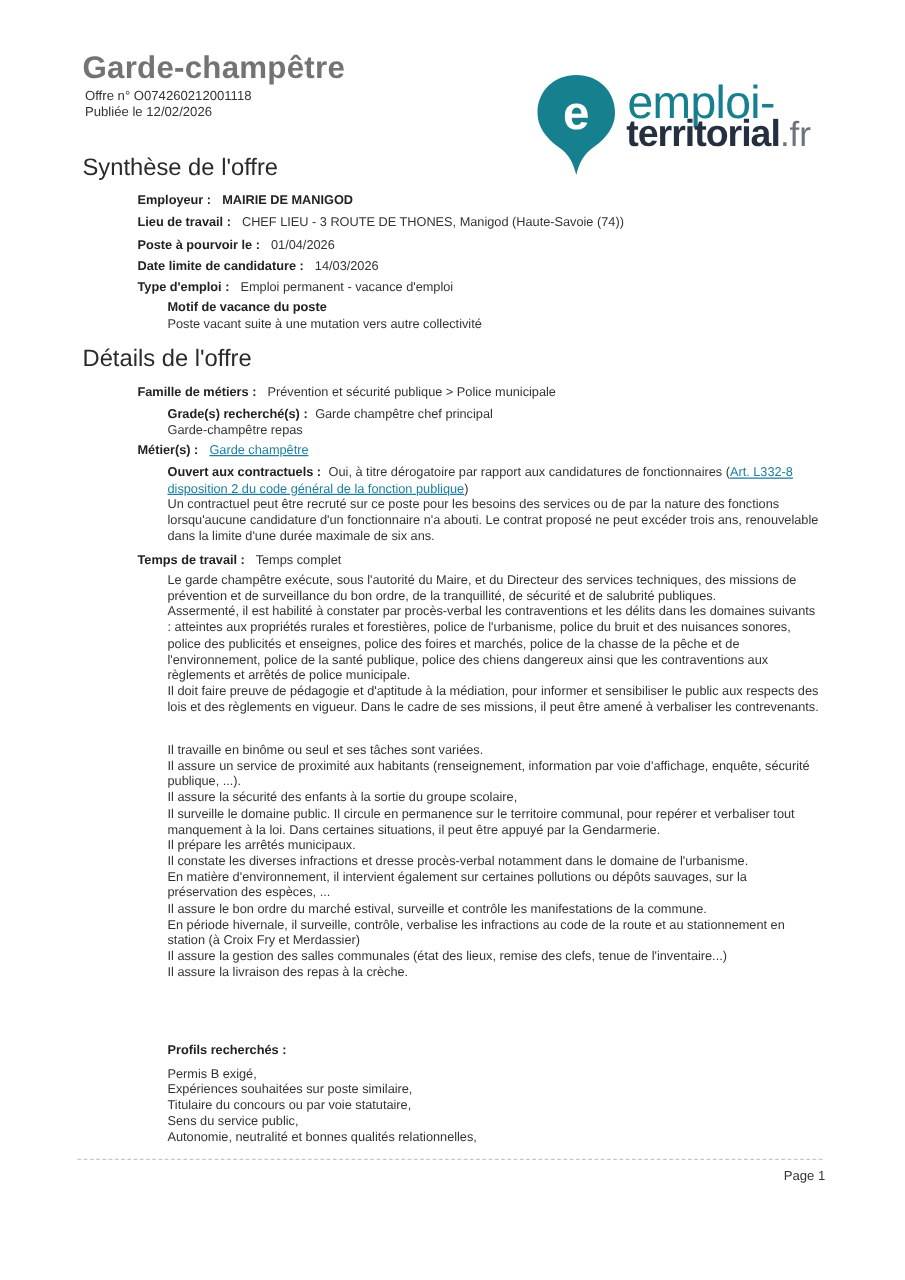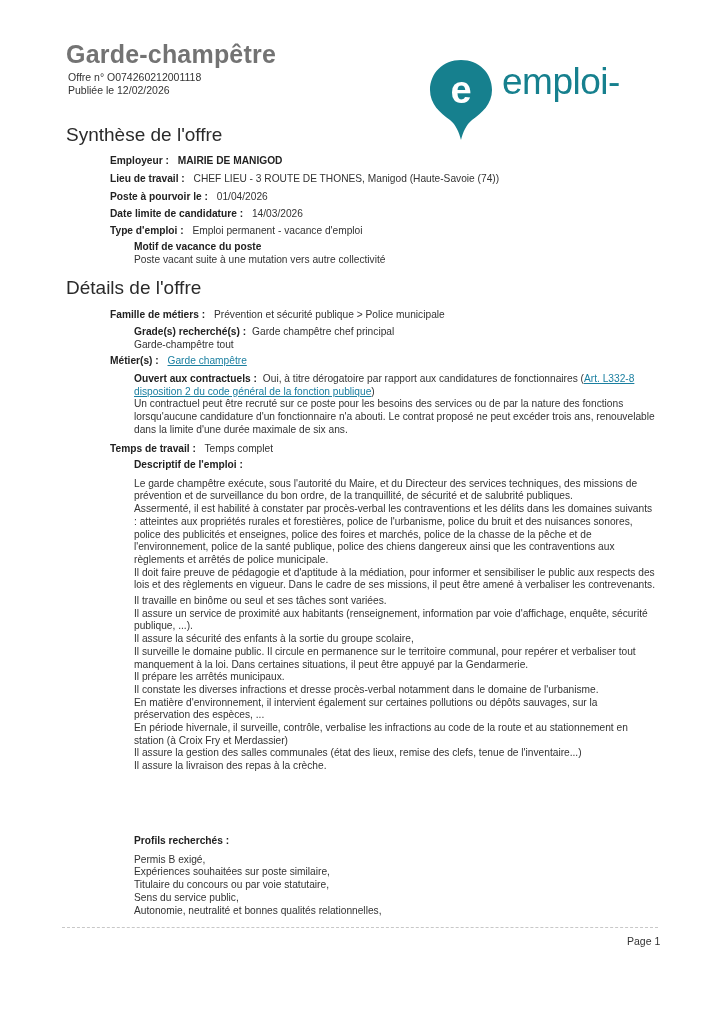--- a/index.html
+++ b/index.html
@@ -54,20 +54,21 @@
 <div class="title">Garde-champêtre</div>
 <div class="meta offer">Offre n° O074260212001118</div>
 <div class="meta pub">Publiée le 12/02/2026</div>
 
 <div class="logo">
   <svg class="logo-pin" viewBox="0 0 66 84">
     <path d="M33 2 C15 2 2 15 2 32 C2 46 12 55 22 62 C28 67 31 74 33 82 C35 74 38 67 44 62 C54 55 64 46 64 32 C64 15 51 2 33 2 Z" fill="#16808e"></path>
     <text x="33" y="45" text-anchor="middle" font-family="Liberation Sans, sans-serif" font-weight="bold" font-size="38" fill="#ffffff">e</text>
   </svg>
   <div class="logo-text1">emploi-</div>
+  <div class="logo-text2"><span>territorial</span><span class="tld">.fr</span></div>
 </div>
 
 <div class="section-h sec1">Synthèse de l'offre</div>
 
 <div class="field" style="top:155px">
   <b>Employeur :</b>
   <span class="v-strong">MAIRIE DE MANIGOD</span>
 </div>
 <div class="field" style="top:173px">
   <b>Lieu de travail :</b>
@@ -91,50 +92,50 @@
 </div>
 
 <div class="section-h sec2">Détails de l'offre</div>
 
 <div class="field" style="top:309px">
   <b>Famille de métiers :</b>
   <span>Prévention et sécurité publique &gt; Police municipale</span>
 </div>
 <div class="block" style="top:326px">
   <p><b class="lbl" style="margin-right:6px">Grade(s) recherché(s) :</b><span>Garde champêtre chef principal</span></p>
-  <p>Garde-champêtre tout</p>
+  <p>Garde-champêtre repas</p>
 </div>
 <div class="field" style="top:355px">
   <b>Métier(s) :</b>
   <span class="link">Garde champêtre</span>
 </div>
 <div class="block" style="top:373px">
   <p><b class="lbl" style="margin-right:6px">Ouvert aux contractuels :</b><span>Oui, à titre dérogatoire par rapport aux candidatures de fonctionnaires (</span><span class="link">Art. L332-8 disposition 2 du code général de la fonction publique</span><span>)</span></p>
   <p>Un contractuel peut être recruté sur ce poste pour les besoins des services ou de par la nature des fonctions lorsqu'aucune candidature d'un fonctionnaire n'a abouti. Le contrat proposé ne peut excéder trois ans, renouvelable dans la limite d'une durée maximale de six ans.</p>
 </div>
 <div class="field" style="top:443px">
   <b>Temps de travail :</b>
   <span>Temps complet</span>
 </div>
 
 <div class="block" style="top:459px">
-  <p class="lbl" style="margin-bottom:6px">Descriptif de l'emploi :</p>
   <p>Le garde champêtre exécute, sous l'autorité du Maire, et du Directeur des services techniques, des missions de prévention et de surveillance du bon ordre, de la tranquillité, de sécurité et de salubrité publiques.</p>
   <p>Assermenté, il est habilité à constater par procès-verbal les contraventions et les délits dans les domaines suivants : atteintes aux propriétés rurales et forestières, police de l'urbanisme, police du bruit et des nuisances sonores, police des publicités et enseignes, police des foires et marchés, police de la chasse de la pêche et de l'environnement, police de la santé publique, police des chiens dangereux ainsi que les contraventions aux règlements et arrêtés de police municipale.</p>
   <p>Il doit faire preuve de pédagogie et d'aptitude à la médiation, pour informer et sensibiliser le public aux respects des lois et des règlements en vigueur. Dans le cadre de ses missions, il peut être amené à verbaliser les contrevenants.</p>
 </div>
 
 <div class="block" style="top:595px">
   <p>Il travaille en binôme ou seul et ses tâches sont variées.</p>
   <p>Il assure un service de proximité aux habitants (renseignement, information par voie d'affichage, enquête, sécurité publique, ...).</p>
   <p>Il assure la sécurité des enfants à la sortie du groupe scolaire,</p>
   <p>Il surveille le domaine public. Il circule en permanence sur le territoire communal, pour repérer et verbaliser tout manquement à la loi. Dans certaines situations, il peut être appuyé par la Gendarmerie.</p>
   <p>Il prépare les arrêtés municipaux.</p>
   <p>Il constate les diverses infractions et dresse procès-verbal notamment dans le domaine de l'urbanisme.</p>
   <p>En matière d'environnement, il intervient également sur certaines pollutions ou dépôts sauvages, sur la préservation des espèces, ...</p>
+  <p>Il assure le bon ordre du marché estival, surveille et contrôle les manifestations de la commune.</p>
   <p>En période hivernale, il surveille, contrôle, verbalise les infractions au code de la route et au stationnement en station (à Croix Fry et Merdassier)</p>
   <p>Il assure la gestion des salles communales (état des lieux, remise des clefs, tenue de l'inventaire...)</p>
   <p>Il assure la livraison des repas à la crèche.</p>
 </div>
 
 <div class="block" style="top:835px">
   <p class="lbl" style="margin-bottom:6px">Profils recherchés :</p>
   <p>Permis B exigé,</p>
   <p>Expériences souhaitées sur poste similaire,</p>
   <p>Titulaire du concours ou par voie statutaire,</p>

